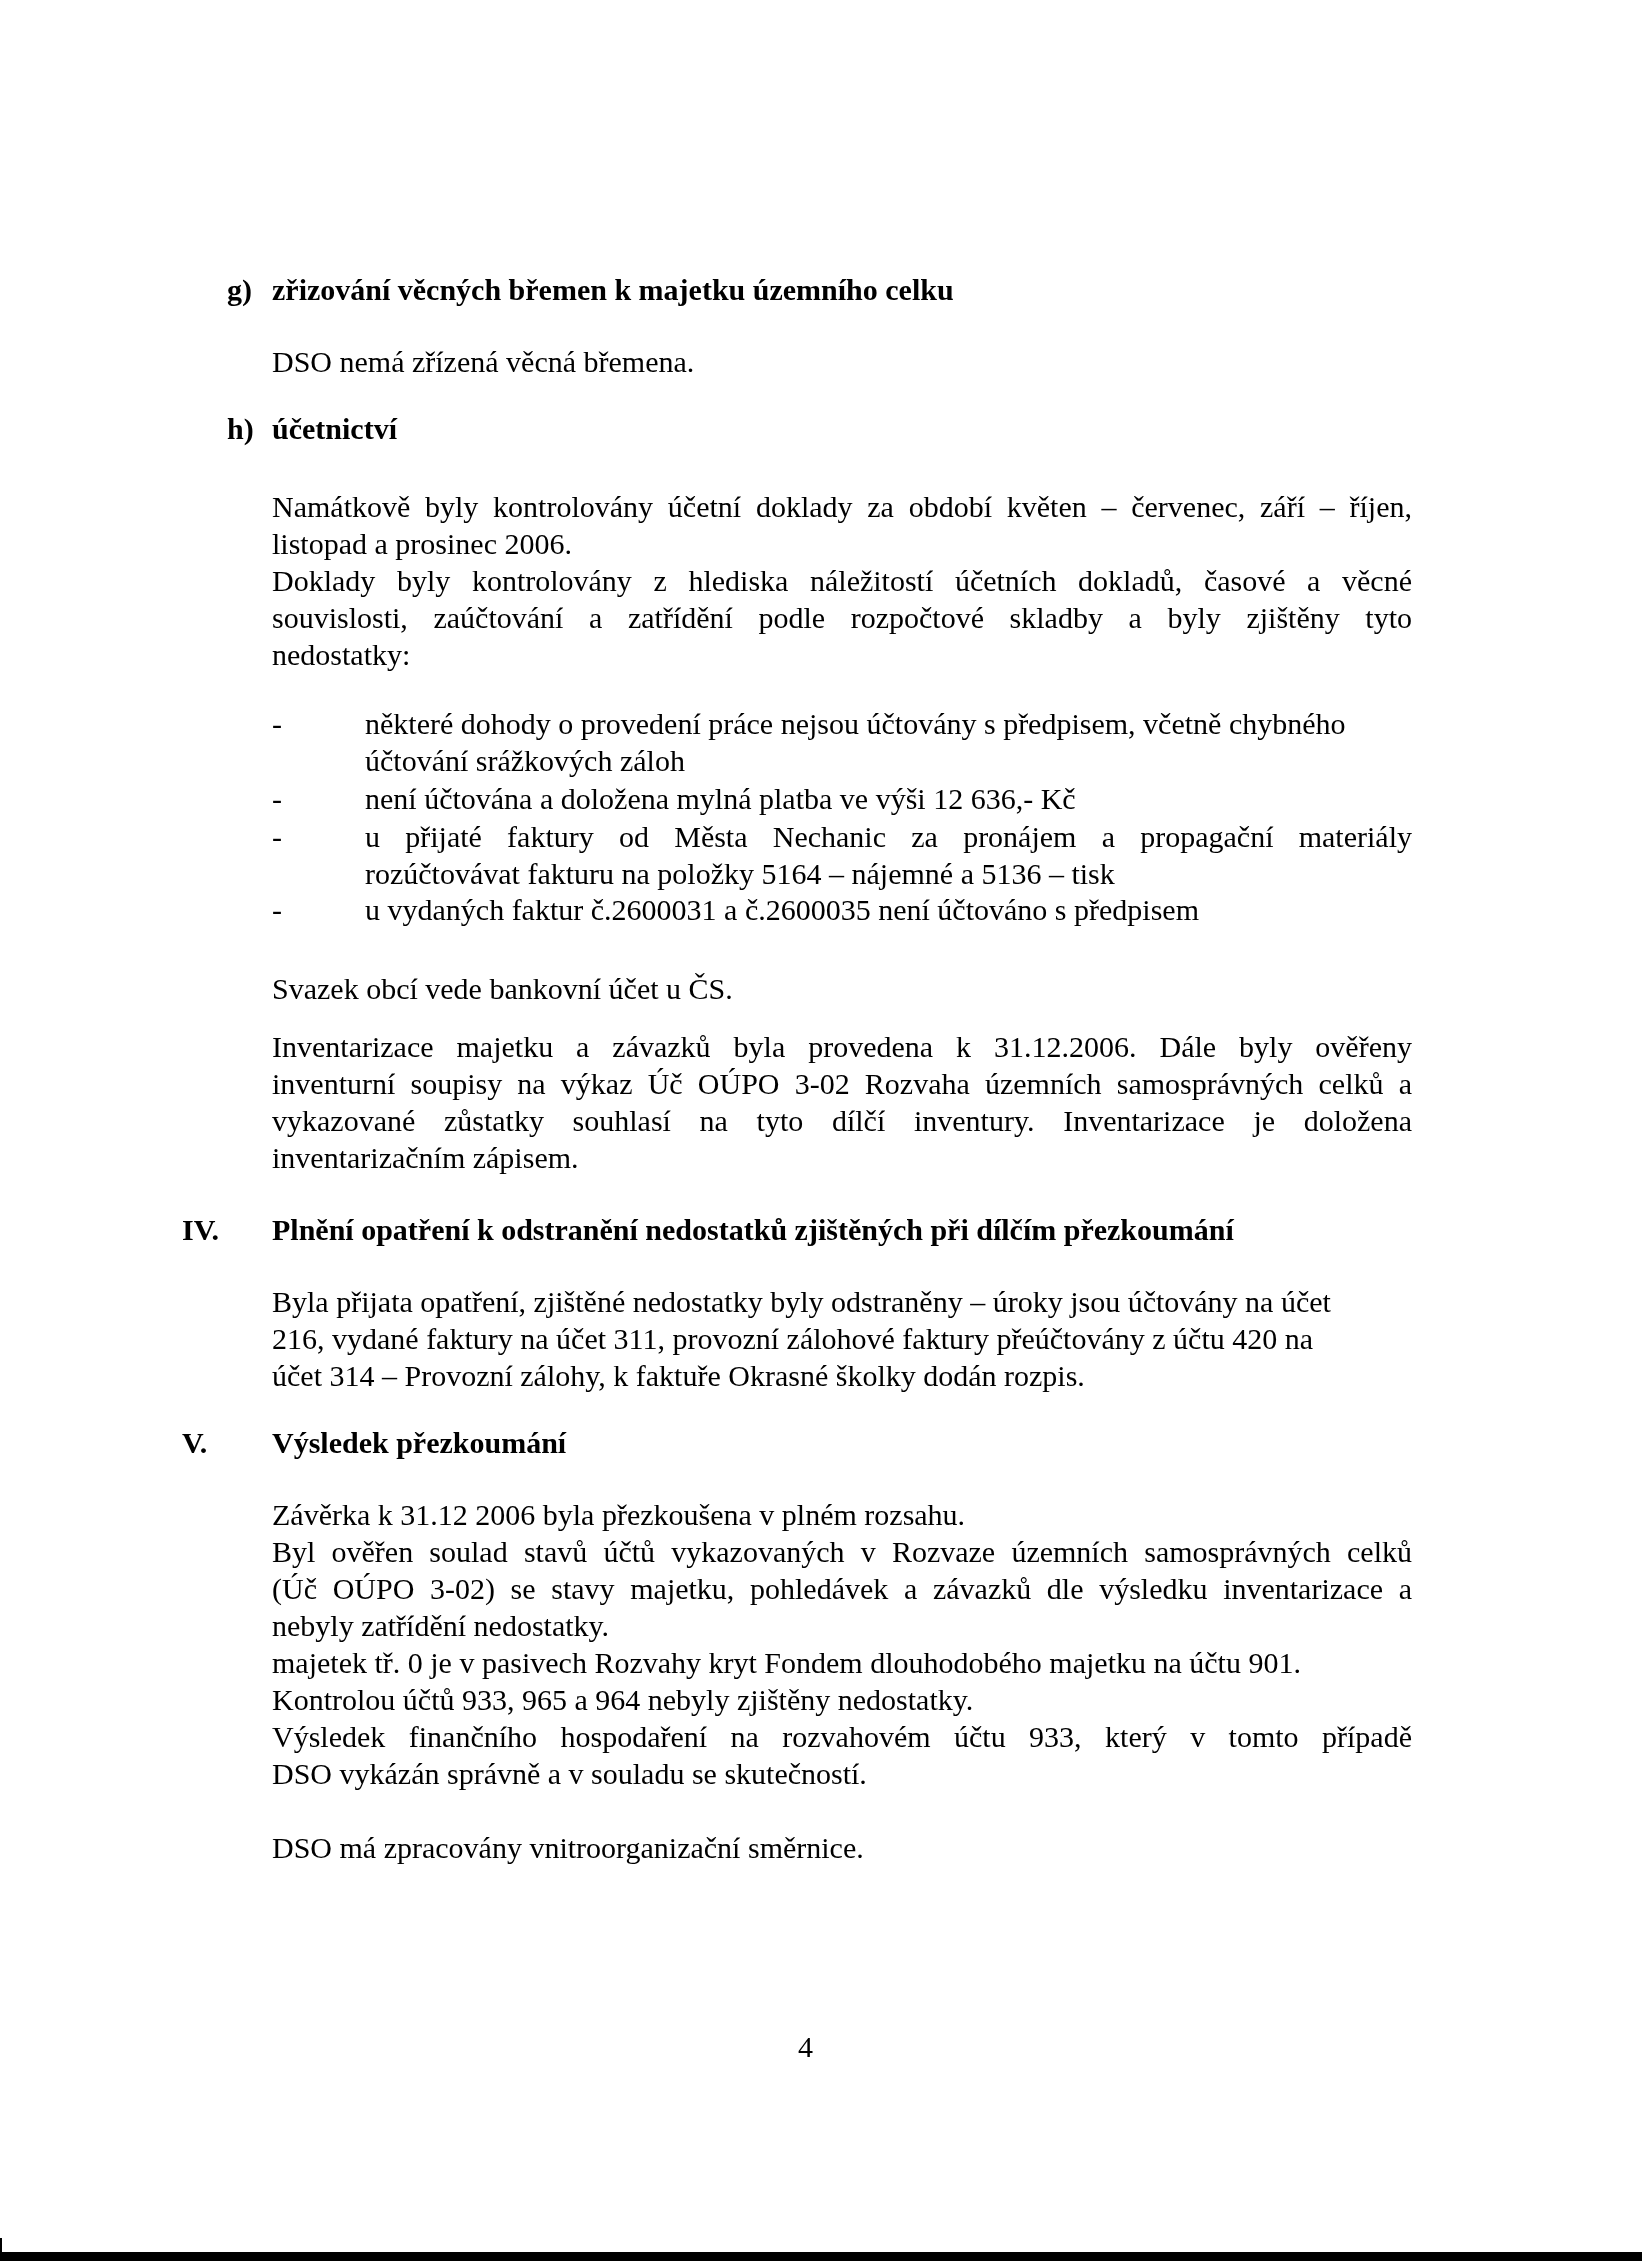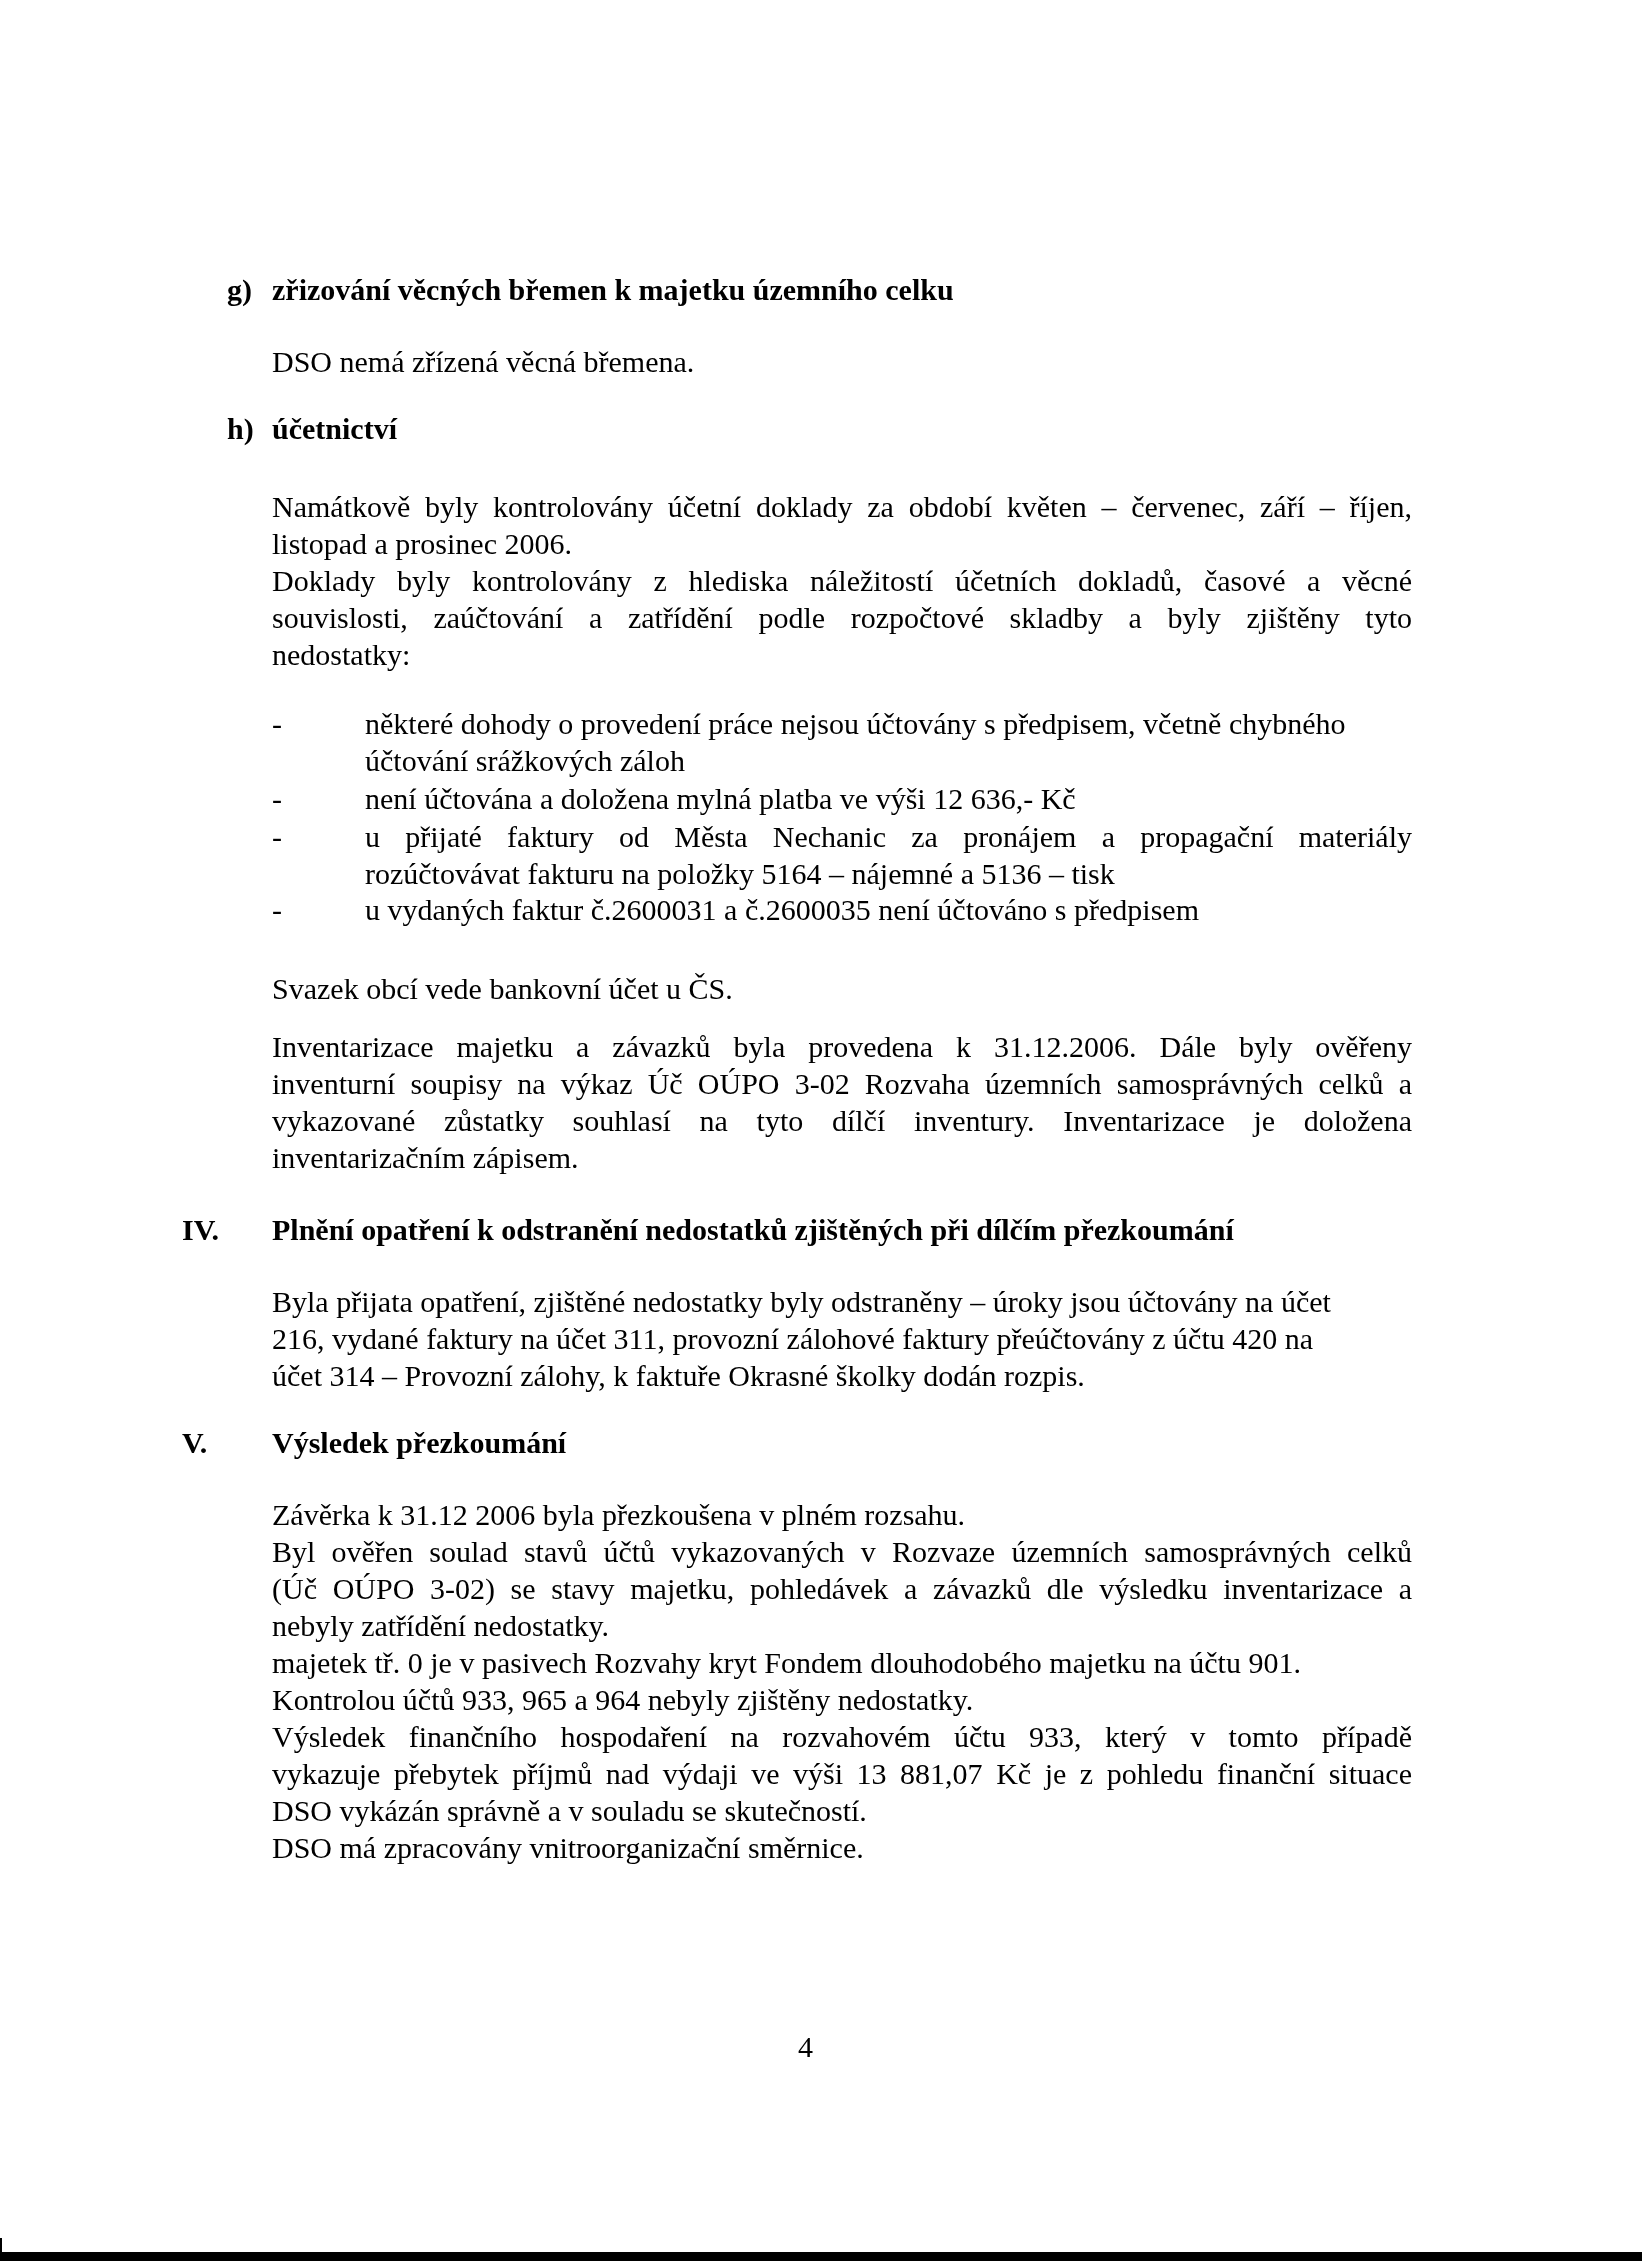--- a/index.html
+++ b/index.html
@@ -86,21 +86,20 @@
   <div class="marker txt bold" style="top:1424px;">V.</div>
   <div class="abs txt bold" style="left:272px; top:1424px; white-space:nowrap;">Výsledek přezkoumání</div>
   <div class="para txt" style="top:1496px;">
     <span class="line">Závěrka k 31.12 2006 byla přezkoušena v plném rozsahu.</span>
     <span class="jline">Byl ověřen soulad stavů účtů vykazovaných v Rozvaze územních samosprávných celků</span>
     <span class="jline">(Úč OÚPO 3-02) se stavy majetku, pohledávek a závazků dle výsledku inventarizace a</span>
     <span class="line">nebyly zatřídění nedostatky.</span>
     <span class="line">majetek tř. 0 je v pasivech Rozvahy kryt Fondem dlouhodobého majetku na účtu 901.</span>
     <span class="line">Kontrolou účtů 933, 965 a 964 nebyly zjištěny nedostatky.</span>
     <span class="jline">Výsledek finančního hospodaření na rozvahovém účtu 933, který v tomto případě</span>
-    <span class="jline">vykazuje přebytek příjmů nad výdaji ve výši 13 881,07 Kč je z pohledu finanční situace</span>
     <span class="line">DSO vykázán správně a v souladu se skutečností.</span>
   </div>
 
   <div class="abs txt" style="left:272px; top:1829px; white-space:nowrap;">DSO má zpracovány vnitroorganizační směrnice.</div>
 
   <div class="abs txt" style="left:786px; top:2028px; width:39px; text-align:center;">4</div>
 
   <div class="scan-edge"></div>
   <div class="scan-bar"></div>
 </div>

